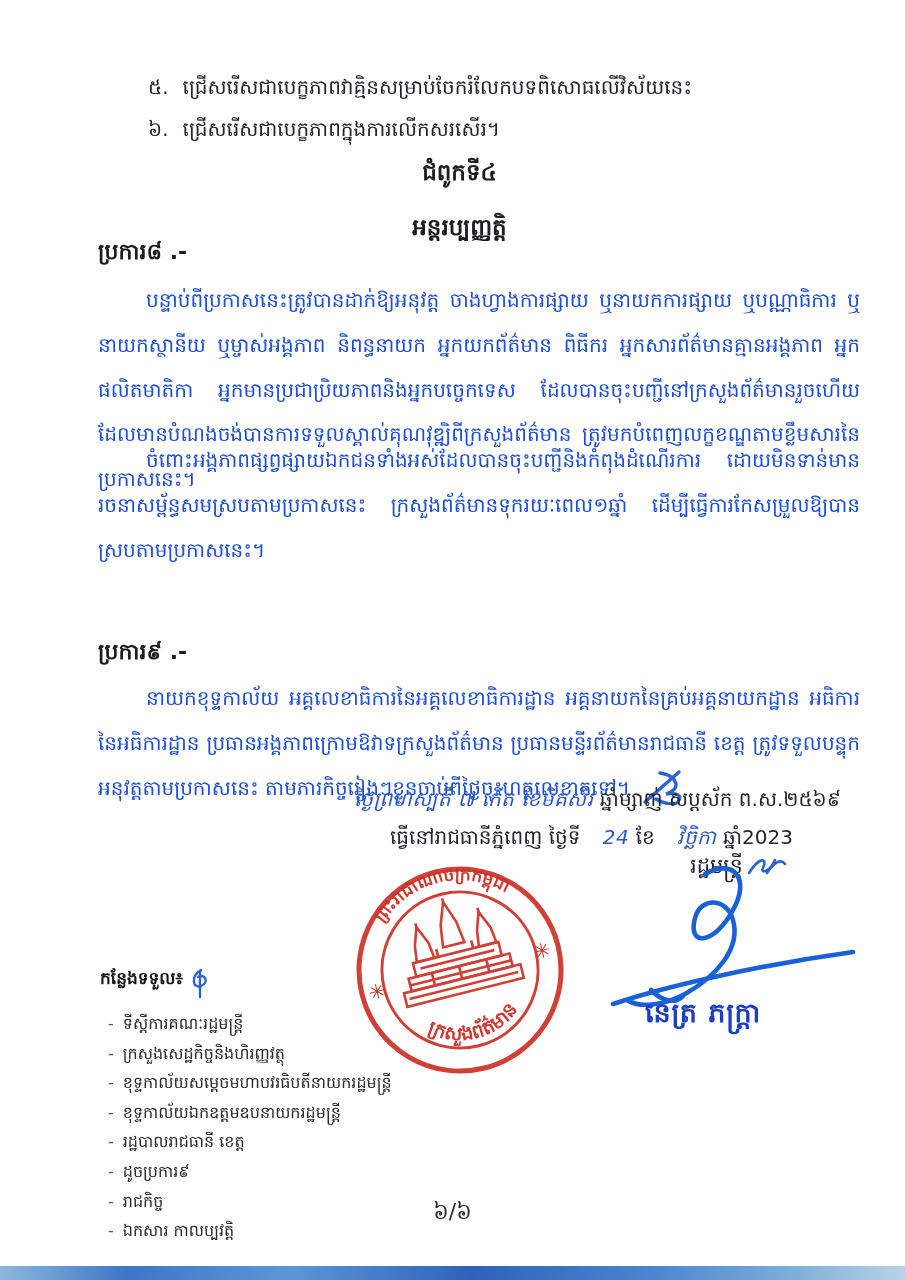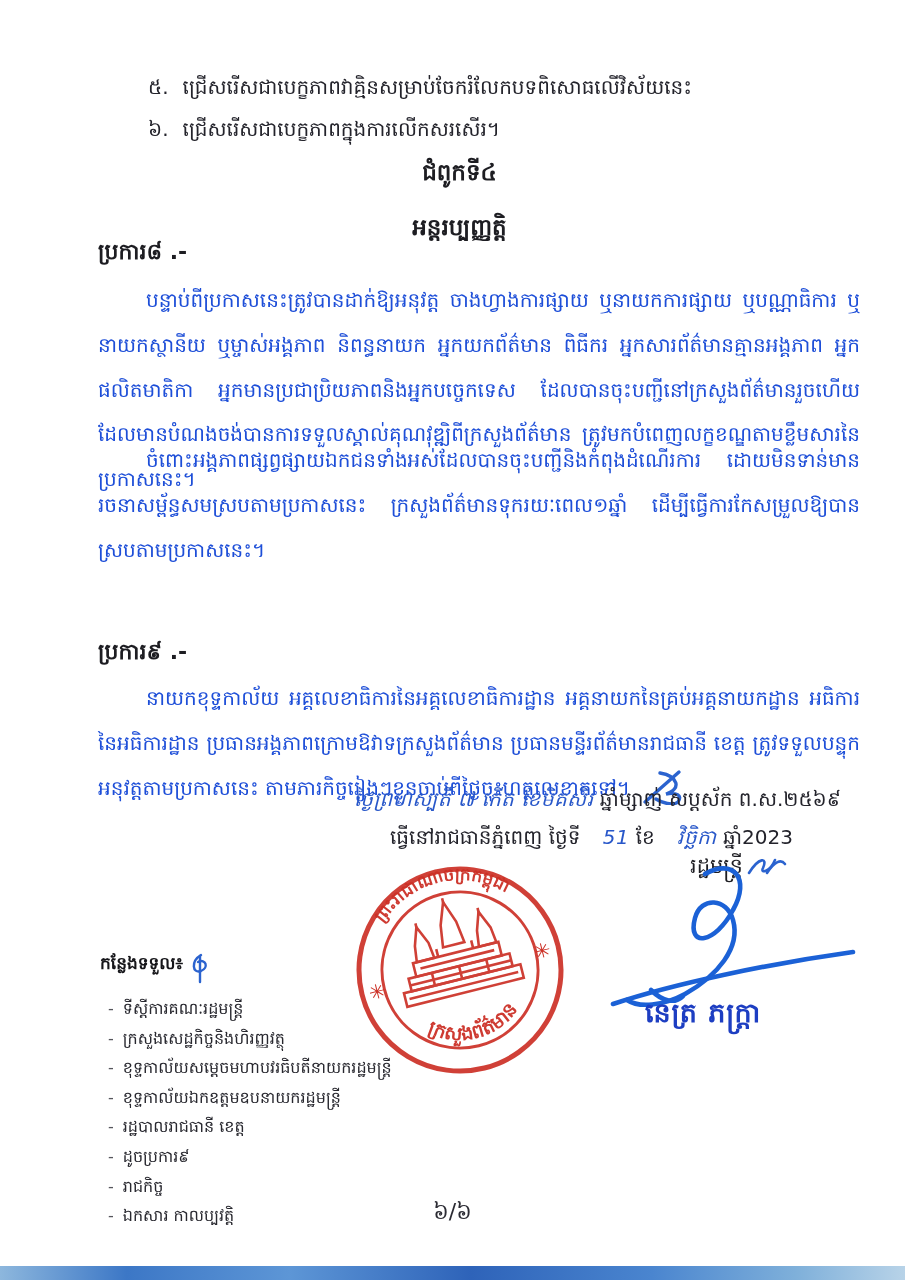--- a/index.html
+++ b/index.html
@@ -45,21 +45,21 @@
   
   #stamp{position:absolute;left:342px;top:852px;}
   
   #signature{position:absolute;left:555px;top:852px;pointer-events:none;}
   .minister-name{
     position:absolute;top:996px;left:588px;width:230px;text-align:center;
     font-size:27px;font-weight:bold;color:#1d3ec2;letter-spacing:1px;white-space:nowrap;
   }
   
   .recipients{position:absolute;left:100px;top:952px;width:330px;font-size:16px;color:#28282f;}
-  .recipients .head{font-weight:bold;font-size:17px;color:#151519;display:flex;align-items:flex-start;gap:4px;}
+  .recipients .head{font-weight:bold;font-size:17px;color:#151519;display:flex;align-items:flex-start;gap:4px;margin-top:15px;}
   .recipients ul{list-style:none;margin:10px 0 0 8px;padding:0;}
   .recipients li{line-height:1.85;display:flex;gap:9px;}
   .recipients li .dash{color:#55555c;}
   
   .pageno{position:absolute;left:0;right:0;top:1198px;text-align:center;font-size:22px;color:#2b2b33;}
   
   .bottom-strip{
     position:absolute;left:0;bottom:0;width:100%;height:14px;
     background:linear-gradient(90deg,#8db7dd 0%,#3c77c6 14%,#5d96d6 32%,#2e63b9 52%,#4a85cf 72%,#7fb0da 88%,#b8d3e8 100%);
   }
@@ -101,21 +101,21 @@
     </svg></span>
   </div>
 
   <div class="dateline" id="dateline1">
     <span class="hand">ថ្ងៃព្រហស្បតិ៍ ៧ កើត ខែមិគសិរ</span>
     <span>ឆ្នាំម្សាញ់ សប្តស័ក ព.ស.២៥៦៩</span>
   </div>
 
   <div class="dateline" id="dateline2">
     <span>ធ្វើនៅរាជធានីភ្នំពេញ ថ្ងៃទី</span>
-    <span class="hand">51</span>
+    <span class="hand">24</span>
     <span>ខែ</span>
     <span class="hand">វិច្ឆិកា</span>
     <span>ឆ្នាំ2023</span>
   </div>
 
   <div class="minister">
     <span>រដ្ឋមន្ត្រី</span><span><svg width="40" height="24" viewBox="0 0 40 24" style="display:inline-block">
       <g fill="none" stroke="#2b63cf" stroke-width="2.6" stroke-linecap="round">
         <path d="M 2 20 C 12 4 21 4 16 15 C 13 21 23 19 28 7"></path>
         <path d="M 20 20 C 28 8 34 6 38 11"></path>

